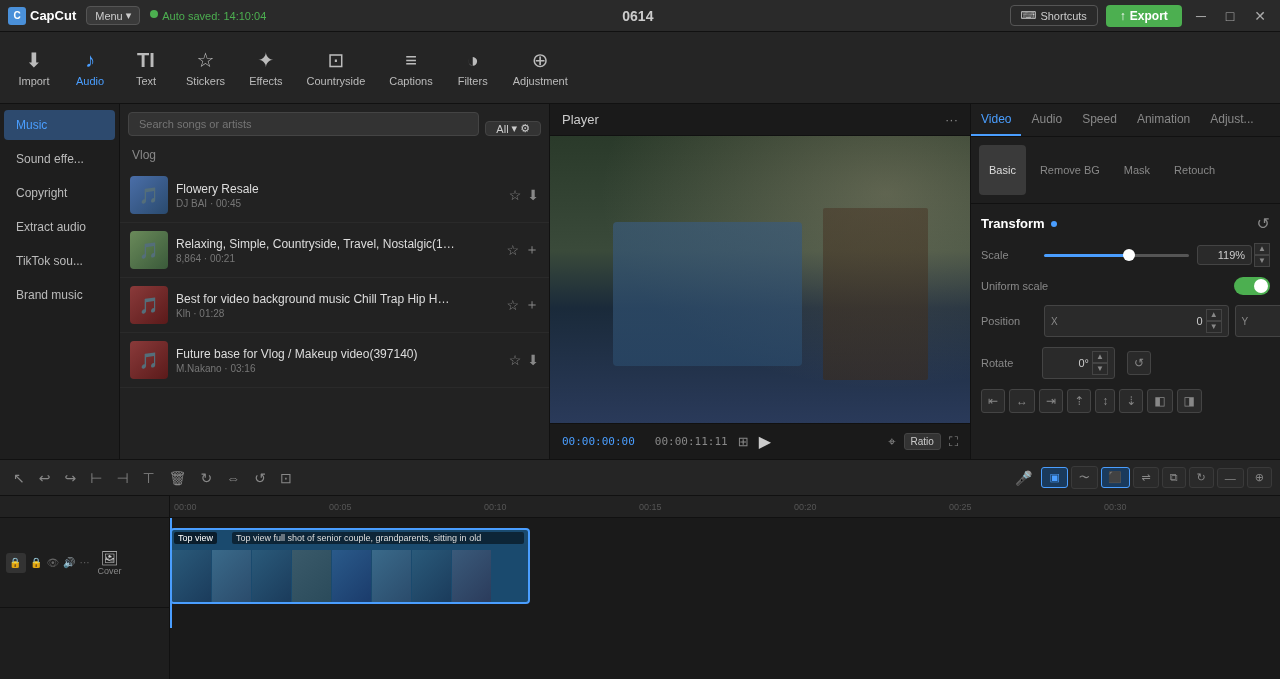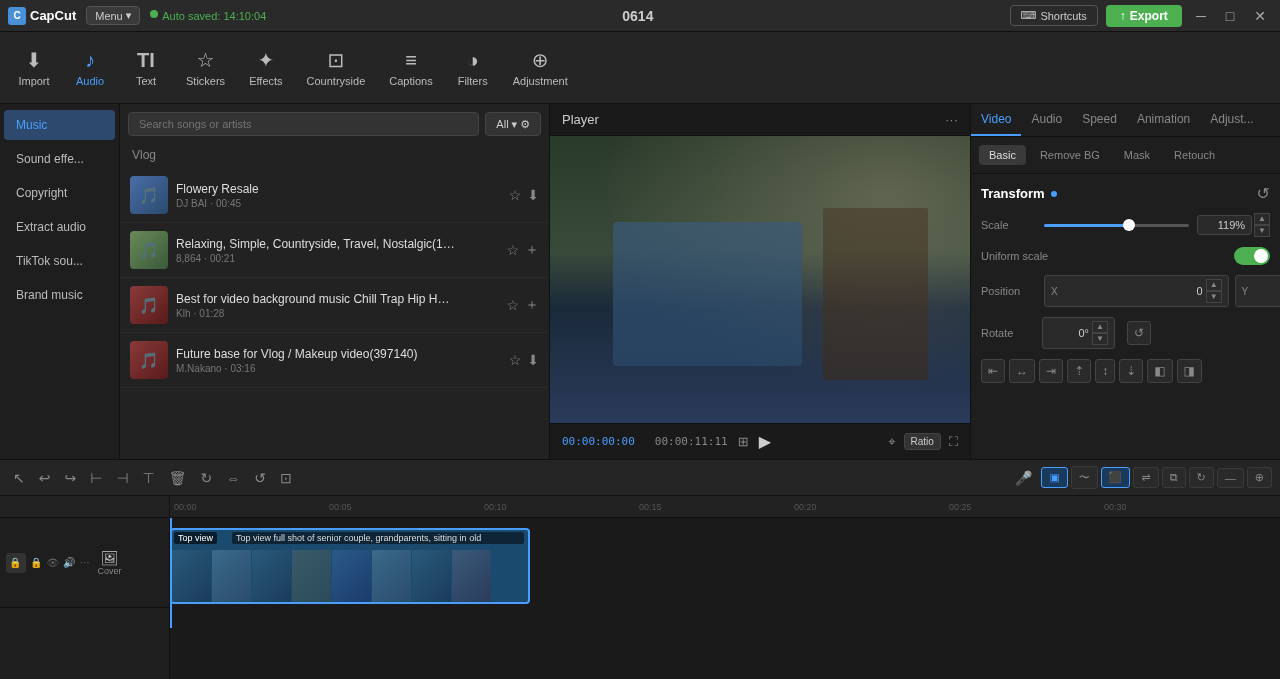--- a/index.html
+++ b/index.html
@@ -28,21 +28,21 @@
     
     .main-content { flex: 1; display: flex; overflow: hidden; }
 
     
     .left-panel { width: 120px; background: #1e1e1e; display: flex; flex-direction: column; border-right: 1px solid #111; flex-shrink: 0; padding: 4px 0; }
     .left-panel-item { padding: 8px 12px; cursor: pointer; color: #bbb; font-size: 12px; border-radius: 4px; margin: 2px 4px; }
     .left-panel-item.active { background: #2d4a6e; color: #4a9eff; }
 
     
     .music-panel { width: 430px; background: #222; border-right: 1px solid #111; display: flex; flex-direction: column; flex-shrink: 0; }
-    .music-search { padding: 8px; display: flex; gap: 6px; }
+    .music-search { padding: 8px; display: flex; gap: 6px; align-items: flex-end; }
     .search-input { flex: 1; background: #333; border: 1px solid #444; border-radius: 4px; color: #ccc; padding: 5px 10px; font-size: 11px; }
     .filter-btn { background: #333; border: 1px solid #444; border-radius: 4px; color: #ccc; padding: 0 10px; cursor: pointer; font-size: 11px; display: flex; align-items: center; gap: 3px; }
     .section-label { padding: 4px 12px 6px; color: #888; font-size: 12px; }
     .music-list { flex: 1; overflow-y: auto; }
     .music-item { display: flex; align-items: center; gap: 8px; padding: 8px 10px; cursor: pointer; border-bottom: 1px solid #2a2a2a; }
     .music-thumb { width: 38px; height: 38px; border-radius: 4px; background: #444; flex-shrink: 0; overflow: hidden; display: flex; align-items: center; justify-content: center; }
     .music-info { flex: 1; }
     .music-title { color: #ddd; font-size: 12px; font-weight: 500; white-space: nowrap; overflow: hidden; text-overflow: ellipsis; max-width: 280px; }
     .music-meta { color: #777; font-size: 10px; margin-top: 2px; }
     .music-actions { display: flex; gap: 6px; }
@@ -61,21 +61,21 @@
     .player-right-btns { margin-left: auto; display: flex; gap: 8px; }
     .ctrl-btn { background: none; border: none; color: #888; cursor: pointer; font-size: 13px; }
     .ratio-btn { background: #333; border: 1px solid #444; border-radius: 3px; color: #ccc; padding: 2px 6px; font-size: 10px; cursor: pointer; }
 
     
     .right-panel { width: 310px; background: #1e1e1e; border-left: 1px solid #111; display: flex; flex-direction: column; flex-shrink: 0; }
     .right-tabs { display: flex; border-bottom: 1px solid #111; overflow-x: auto; }
     .right-tab { padding: 8px 10px; color: #888; cursor: pointer; font-size: 12px; white-space: nowrap; border-bottom: 2px solid transparent; }
     .right-tab.active { color: #4a9eff; border-bottom-color: #4a9eff; }
     .right-sub-tabs { display: flex; gap: 4px; padding: 8px; border-bottom: 1px solid #111; }
-    .sub-tab { padding: 4px 10px; border-radius: 4px; color: #888; cursor: pointer; font-size: 11px; }
+    .sub-tab { padding: 19px 10px; border-radius: 4px; color: #888; cursor: pointer; font-size: 11px; }
     .sub-tab.active { background: #3a3a3a; color: #ddd; }
     .right-content { flex: 1; overflow-y: auto; padding: 10px; }
     .transform-section { margin-bottom: 12px; }
     .section-header { display: flex; align-items: center; gap: 6px; margin-bottom: 10px; }
     .section-title { color: #fff; font-size: 13px; font-weight: 600; }
     .section-badge { width: 6px; height: 6px; background: #4a9eff; border-radius: 50%; }
     .reset-btn { margin-left: auto; background: none; border: none; color: #888; cursor: pointer; font-size: 16px; }
     .prop-row { display: flex; align-items: center; margin-bottom: 10px; gap: 8px; }
     .prop-label { color: #888; font-size: 11px; min-width: 55px; }
     .prop-slider { flex: 1; -webkit-appearance: none; height: 3px; background: linear-gradient(to right, #4a9eff 60%, #555 60%); border-radius: 2px; outline: none; }

